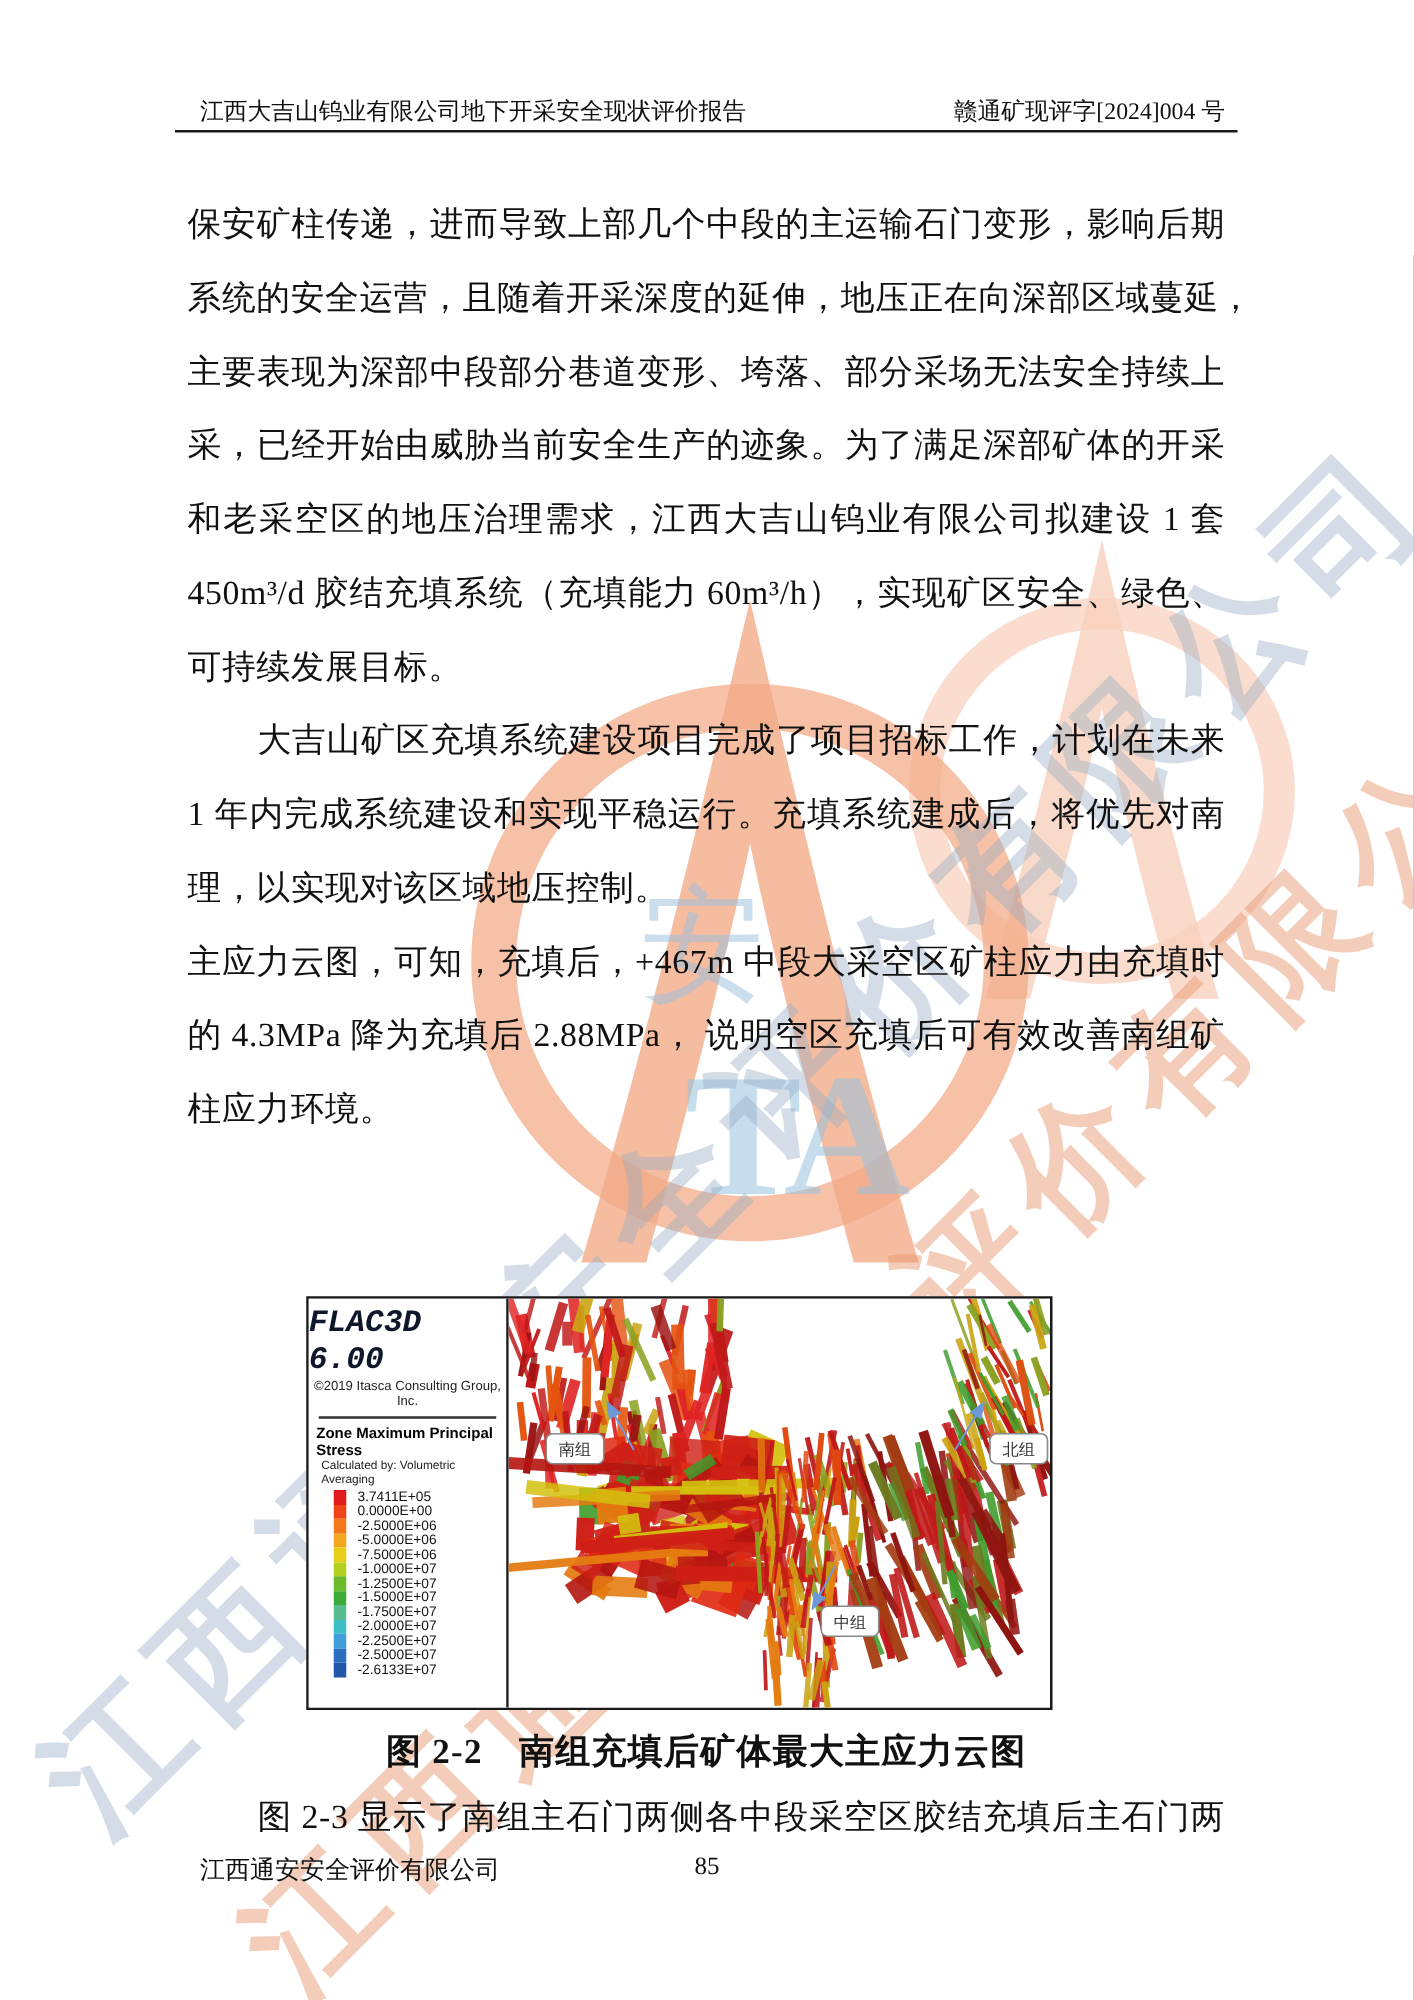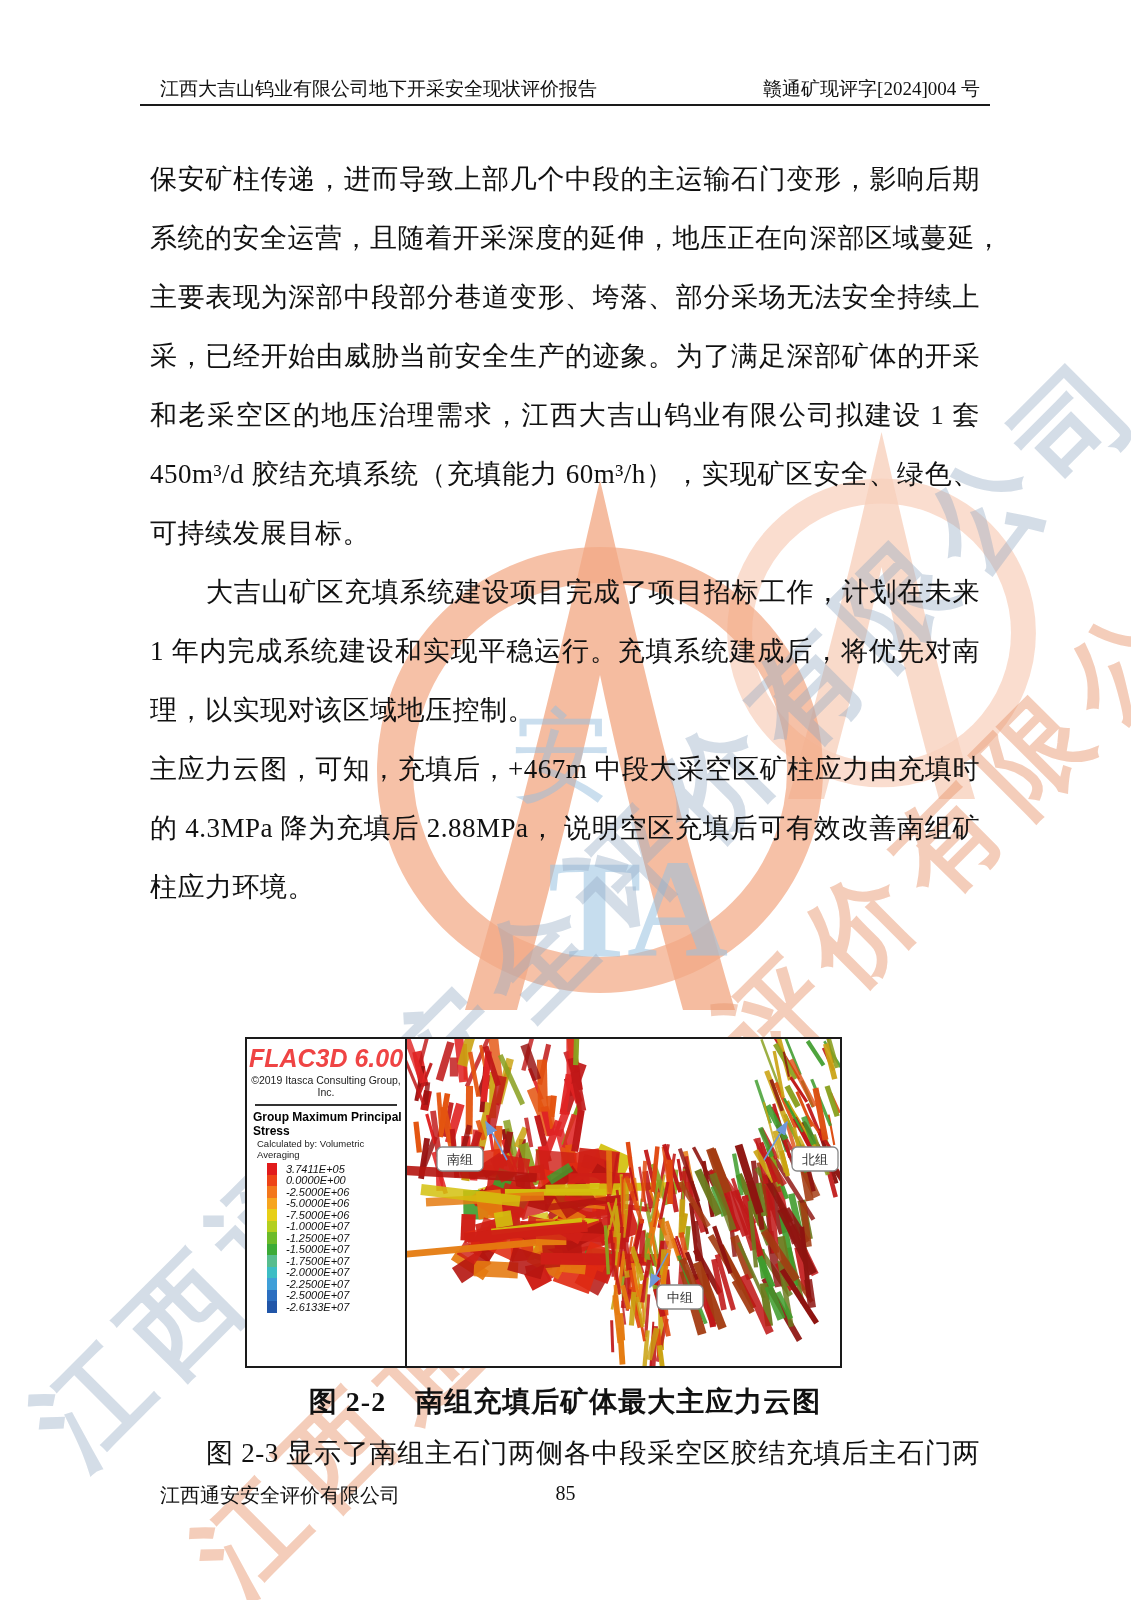--- a/index.html
+++ b/index.html
@@ -24,28 +24,28 @@
   .bodyblock{position:absolute;left:150px;top:150px;width:830px;z-index:1;}
   .bodyblock2{position:absolute;left:150px;top:1424px;width:830px;z-index:1;}
   .bline{height:59px;line-height:59px;font-size:27px;text-align:justify;text-align-last:justify;
          white-space:nowrap;letter-spacing:0.5px;}
   .bline.lastline{text-align-last:left;}
   .bline.indent{text-indent:56px;}
   
   .figure{position:absolute;left:245px;top:1037px;width:597px;height:331px;z-index:1;
           background:#fff;border:2px solid #1a1a1a;box-sizing:border-box;display:flex;}
   .fig-legend{width:160px;border-right:2px solid #1a1a1a;box-sizing:border-box;background:#fff;overflow:hidden;}
-  .fl-title{margin-top:5px;text-align:center;font-style:italic;font-weight:700;font-size:25px;
-            font-family:Liberation Sans, sans-serif;color:#ef4444;}
+  .fl-title{margin-top:5px;font-style:italic;font-weight:700;font-size:25px;
+            font-family:Liberation Mono, monospace;color:#0f172a;}
   .fl-copy{text-align:center;font-size:10.5px;font-family:"Liberation Sans",sans-serif;color:#222;margin-top:1px;}
   .fl-rule{border:none;border-top:2px solid #333;margin:6px 8px 4px 8px;}
   .fl-scale-title{font-size:12px;font-weight:700;font-family:"Liberation Sans",sans-serif;padding-left:6px;color:#000;}
   .fl-scale-sub{font-size:9.5px;font-family:"Liberation Sans",sans-serif;padding-left:10px;color:#222;}
   .fl-entries{margin:3px 0 0 20px;}
-  .fl-entry{height:11.5px;display:flex;align-items:center;font-style:italic;}
+  .fl-entry{height:11.5px;display:flex;align-items:center;}
   .fl-swatch{width:10px;height:11.5px;flex:0 0 10px;}
   .fl-val{font-size:11px;font-family:"Liberation Sans",sans-serif;margin-left:9px;white-space:nowrap;color:#111;}
   .fig-plot{flex:1;position:relative;background:#fff;}
   .fig-plot svg{display:block;width:100%;height:100%;}
   #plot-svg text{font:13px "Liberation Sans",sans-serif;fill:#333;}
   
   .caption{position:absolute;left:150px;top:1380px;width:830px;height:44px;line-height:44px;z-index:1;
            text-align:center;font-weight:700;font-size:28px;letter-spacing:1px;}
   .footer{position:absolute;left:0;top:1482px;width:100%;height:30px;z-index:1;font-size:20px;}
   .footer-company{position:absolute;left:160px;top:0;}
@@ -91,21 +91,21 @@
       <div class="bline">主应力云图，可知，充填后，+467m 中段大采空区矿柱应力由充填时</div>
       <div class="bline">的 4.3MPa 降为充填后 2.88MPa，  说明空区充填后可有效改善南组矿</div>
       <div class="bline lastline">柱应力环境。</div>
     </div>
 
   <div class="figure">
     <div class="fig-legend">
       <div class="fl-title">FLAC3D 6.00</div>
       <div class="fl-copy">©2019 Itasca Consulting Group, Inc.</div>
       <hr class="fl-rule">
-      <div class="fl-scale-title">Group Maximum Principal Stress</div>
+      <div class="fl-scale-title">Zone Maximum Principal Stress</div>
       <div class="fl-scale-sub">Calculated by: Volumetric Averaging</div>
       <div class="fl-entries" id="legend-entries">
           <div class="fl-entry">
             <span class="fl-swatch" style="background: rgb(225, 27, 27);"></span>
             <span class="fl-val">3.7411E+05</span>
           </div>
           <div class="fl-entry">
             <span class="fl-swatch" style="background: rgb(238, 68, 22);"></span>
             <span class="fl-val">0.0000E+00</span>
           </div>

